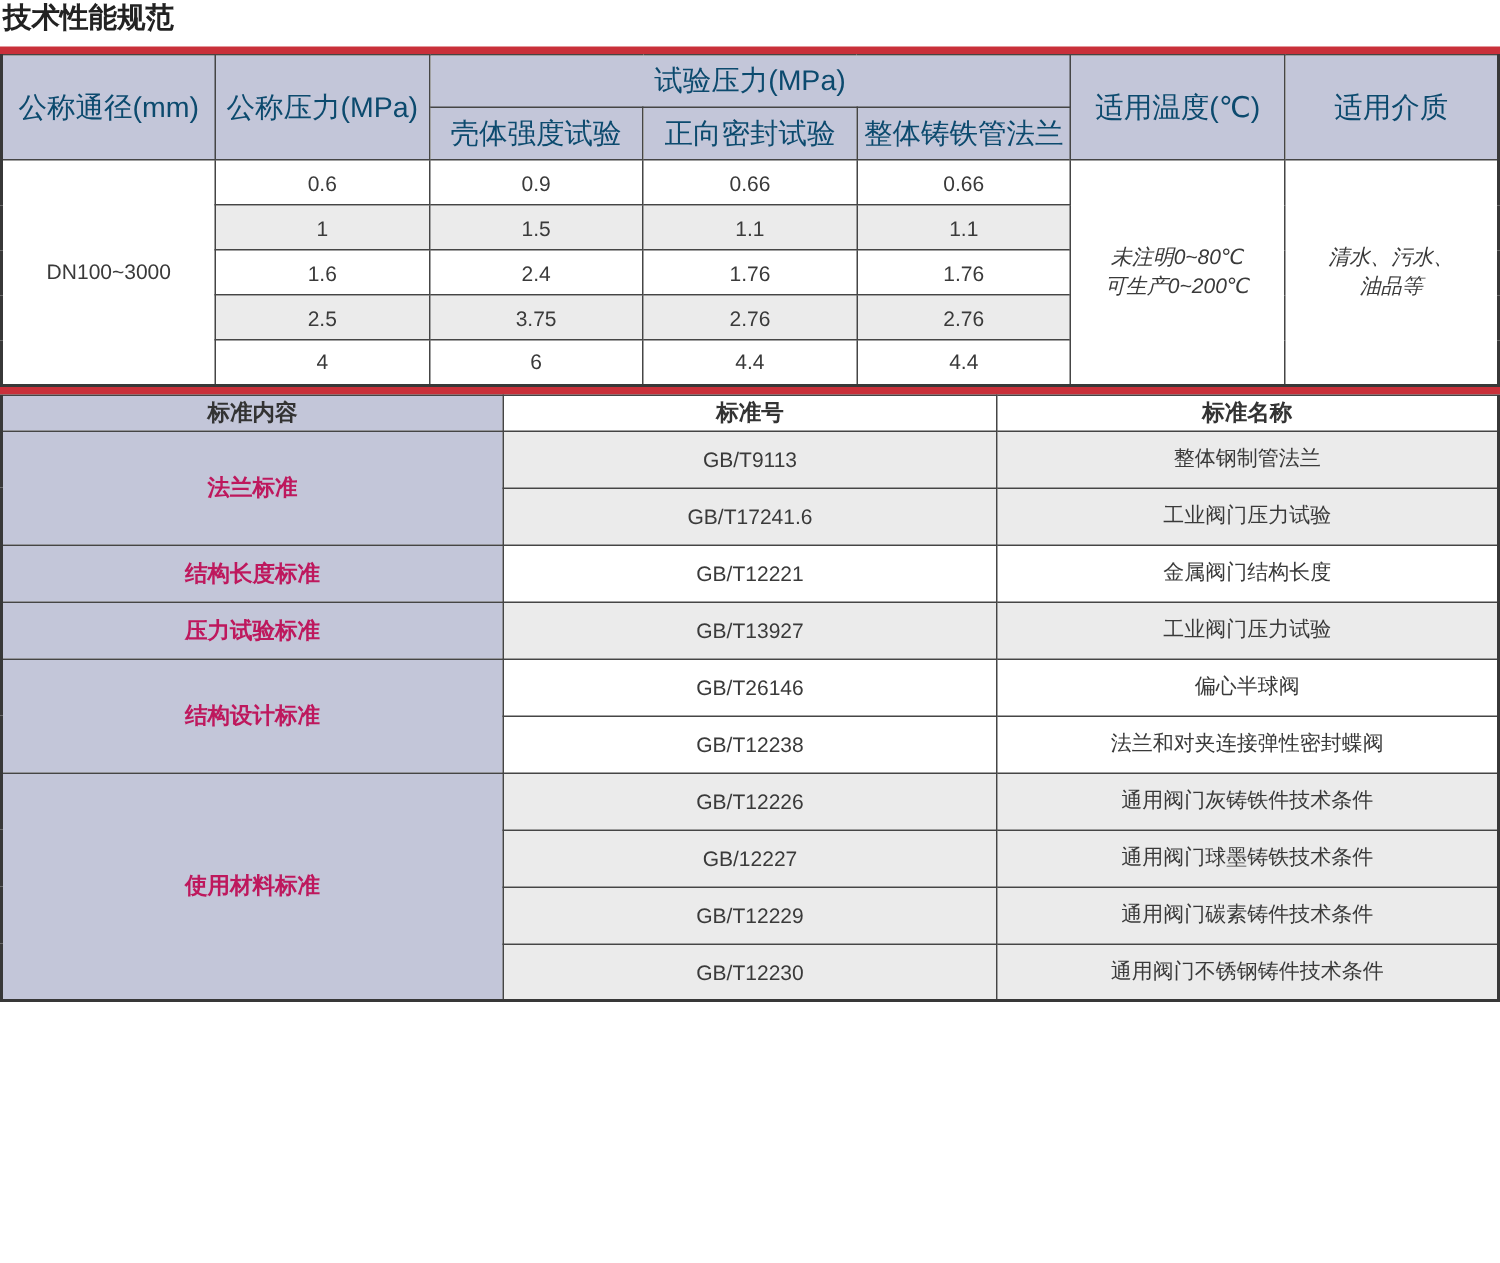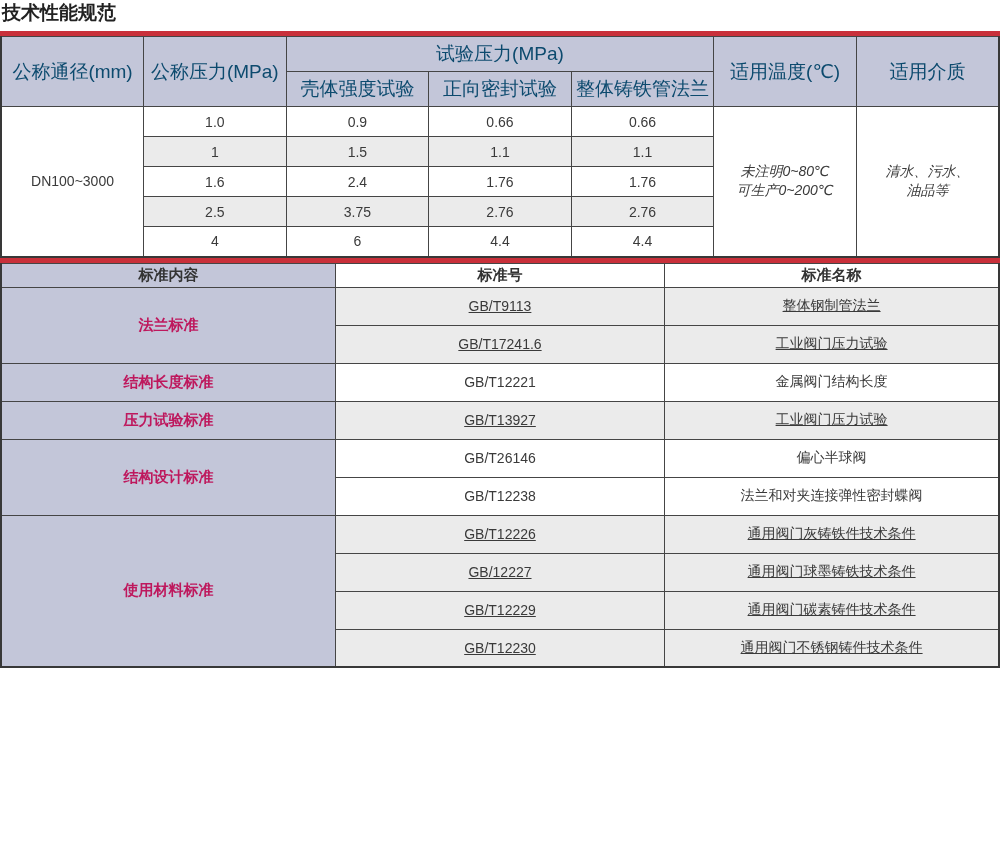--- a/index.html
+++ b/index.html
@@ -73,21 +73,21 @@
     background:#ffffff;
   }
   .std-table th.lavender{background:var(--header-lavender);}
   .std-table td{font-size:14px;}
   .std-table td.group-label{
     background:var(--header-lavender);
     font-weight:600;
     color:#be185d;
     font-size:15px;
   }
-  .std-table tr.g-gray td.data-cell{background:var(--row-gray);text-decoration:underline;}
+  .std-table tr.g-gray td.data-cell{background:var(--row-gray);}
   .std-table tr.g-white td.data-cell{background:var(--row-white);margin-left:24px;}
 </style>
 </head>
 <body>
 
 <div>
 
   <h2 class="section-title">技术性能规范</h2>
   <div class="accent-bar"></div>
 
@@ -111,21 +111,21 @@
       </tr>
       <tr>
         <th>壳体强度试验</th>
         <th>正向密封试验</th>
         <th>整体铸铁管法兰</th>
       </tr>
     </thead>
     <tbody>
       <tr>
         <td rowspan="5" class="merged">DN100~3000</td>
-        <td>1.0</td>
+        <td>0.6</td>
         <td>0.9</td>
         <td>0.66</td>
         <td>0.66</td>
         <td rowspan="5" class="merged two-line">
           <span>未注明0~80℃</span>
           <span>可生产0~200℃</span>
         </td>
         <td rowspan="5" class="merged two-line">
           <span>清水、污水、</span>
           <span>油品等</span>

